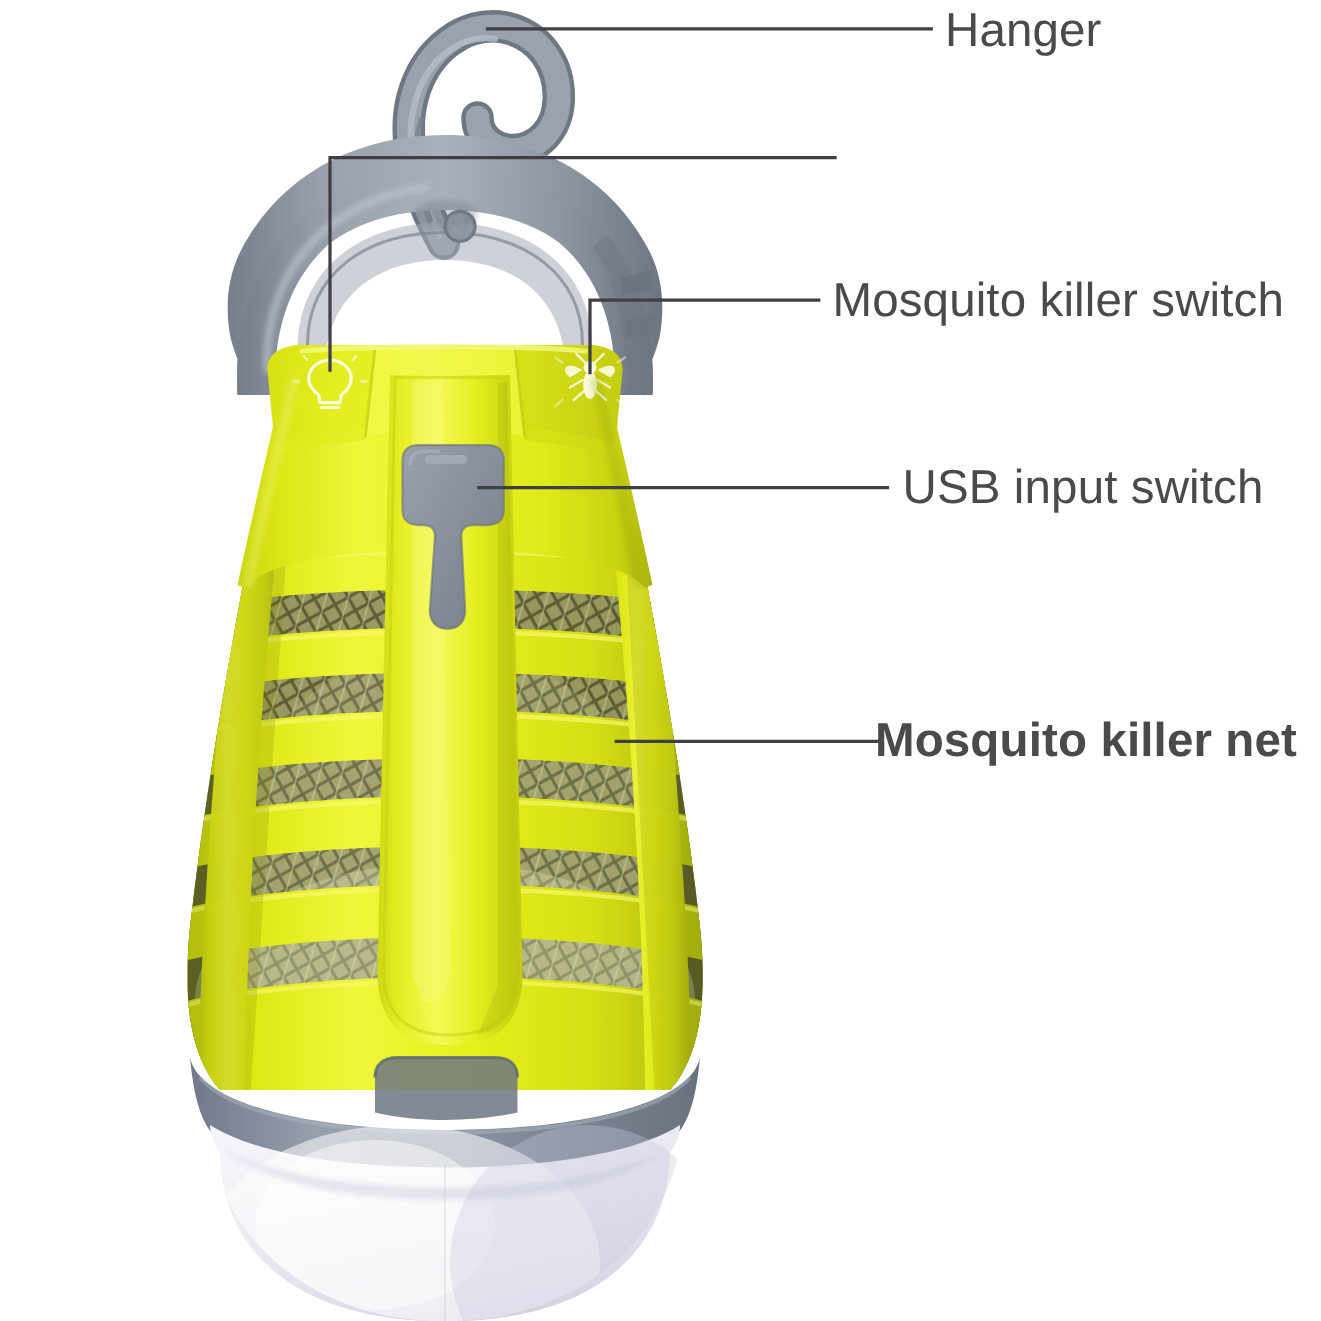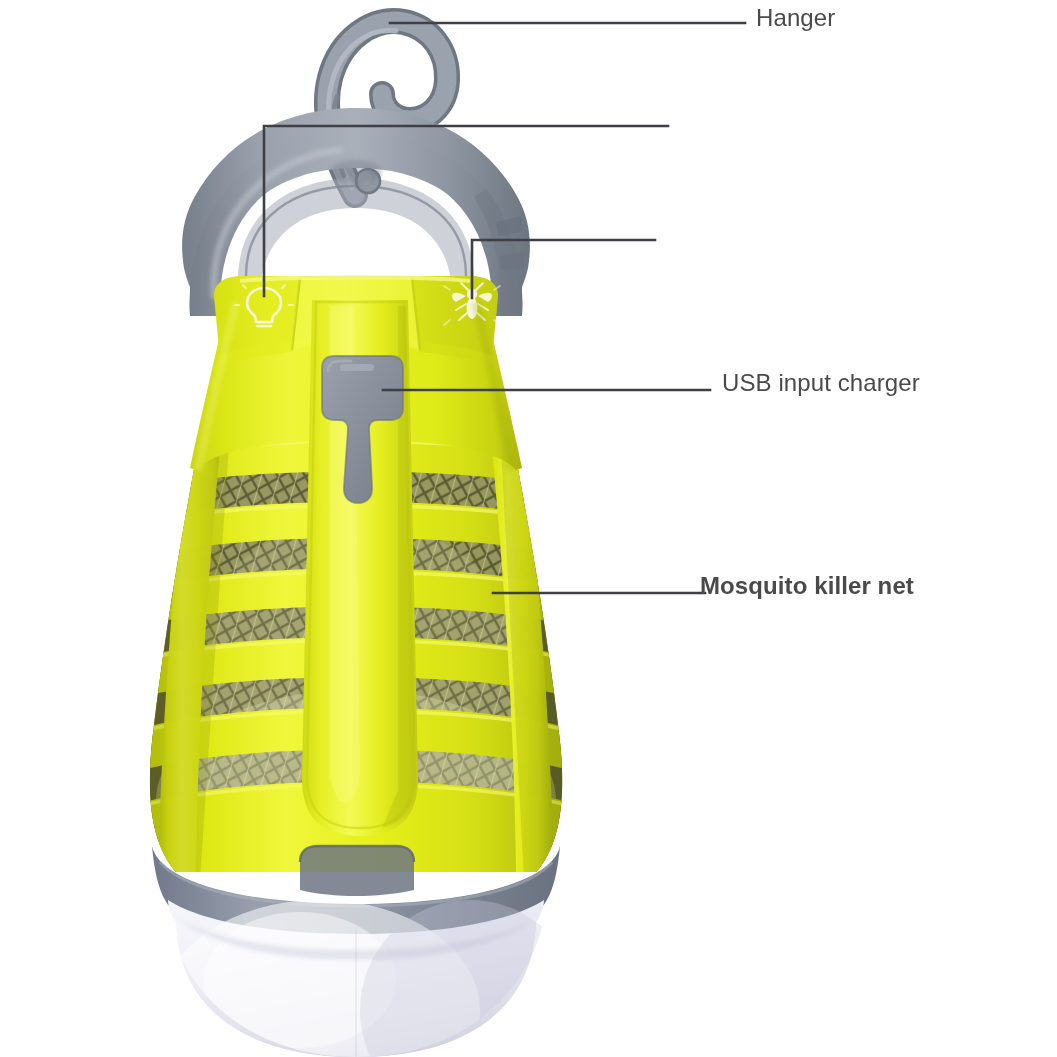--- a/index.html
+++ b/index.html
@@ -16,21 +16,21 @@
     background:#ffffff;
   }
   svg.layer{
     position:absolute;left:0;top:0;
     width:1057px;height:1057px;
     display:block;
   }
   .callout-label{
     position:absolute;
     color:#4a4a4a;
-    font-size:24px;
+    font-size:38px;
     font-weight:400;
     letter-spacing:.1px;
     white-space:nowrap;
     line-height:1;
     font-family:"Liberation Sans", sans-serif;
   }
   .lbl-hanger{ left:756px; top:6px; }
   .lbl-light{  left:681px; top:108px; }
   .lbl-mos-sw{ left:666px; top:222px; }
   .lbl-usb{    left:722px; top:371px; }
@@ -407,18 +407,19 @@
       <polyline points="264,296 264,126 668,126"></polyline>
       <polyline points="472,298 472,240 655,240"></polyline>
       <line x1="383" y1="390" x2="710" y2="390"></line>
       <line x1="493" y1="593" x2="705" y2="593"></line>
     </g>
   </svg>
 
   <div class="callout-label lbl-hanger">Hanger</div>
 
 
-
-  <div class="callout-label lbl-usb">USB input charger</div>
+  <div class="callout-label lbl-mos-sw">Mosquito killer switch</div>
+
+  <div class="callout-label lbl-usb">USB input switch</div>
 
   <div class="callout-label lbl-net">Mosquito killer net</div>
 
 </div>
 
 </body></html>

